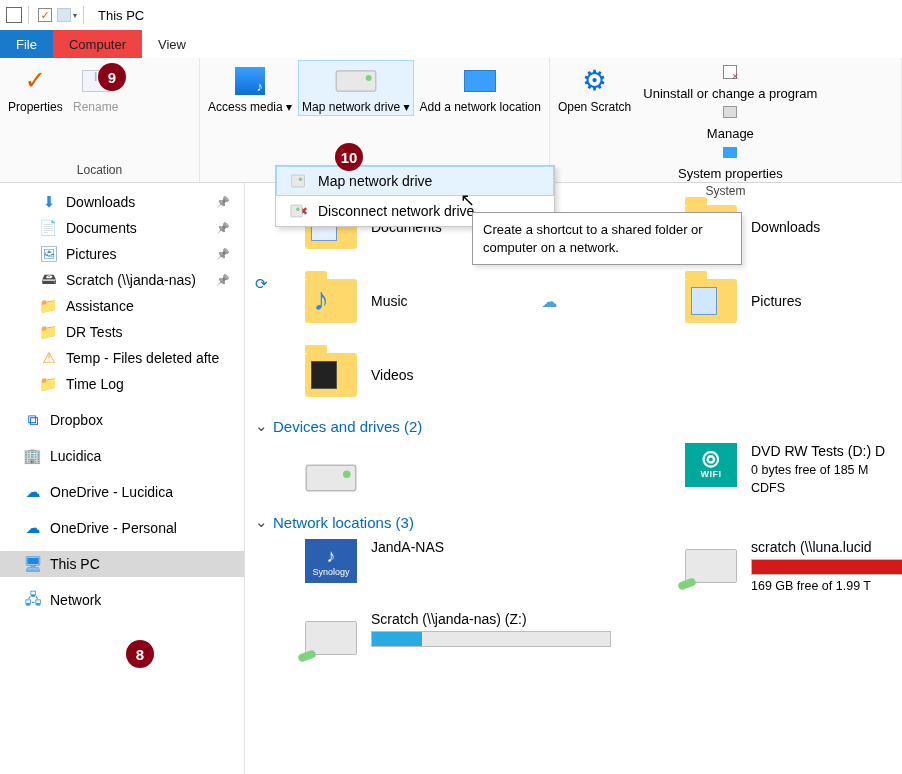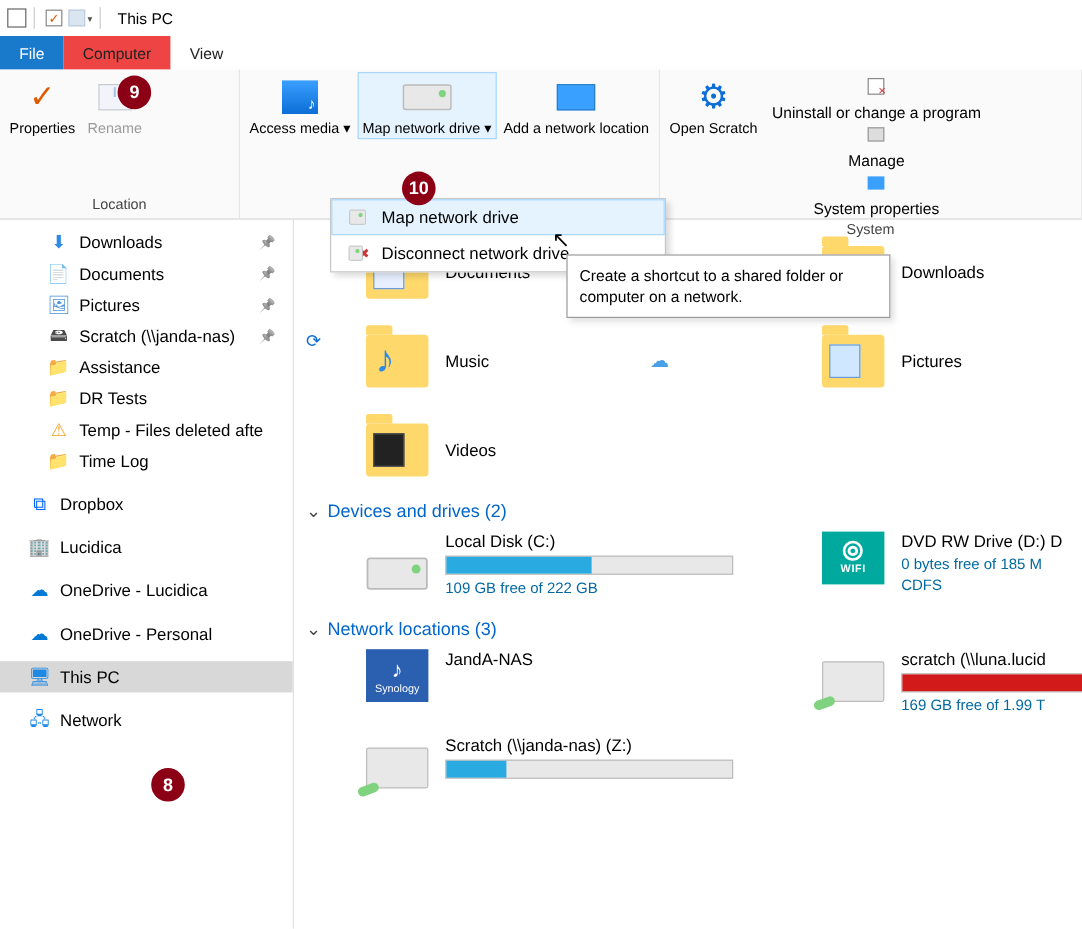--- a/index.html
+++ b/index.html
@@ -69,21 +69,21 @@
   .big-folder::before { content:""; position:absolute; top:-8px; left:0; width:22px;height:8px; background:#ffd86b; border-radius:2px 2px 0 0;}
   .overlay { position:absolute; left:6px; top:8px; width:26px;height:28px; background:#fff; border:1px solid #8bb; }
   .cloud { color:#49a0e8; font-size:16px; margin-left:18px;}
   .drive-row { display:grid; grid-template-columns: 380px 1fr; column-gap:0; margin-left:50px; margin-bottom:18px;}
   .drive-cell { display:flex; gap:14px; align-items:flex-start; font-size:14px;}
   .drive-icn { width:52px;height:44px; display:flex; align-items:flex-end; justify-content:center;}
   .drive-body { display:flex; flex-direction:column; gap:4px;}
   .bar { width:240px; height:16px; border:1px solid #bcbcbc; background:#e8e8e8; position:relative;}
   .bar-fill { position:absolute; left:0; top:0; bottom:0; background:#29abe2;}
   .bar-fill.red { background:#d21a1a;}
-  .sub { color:#0369a1; font-size:12.5px;}
+  .sub { color:#000000; font-size:12.5px;}
 
   
   .dropdown {
     position:absolute; z-index:100;
     left:275px; top:165px; width:280px;
     background:#fff; border:1px solid #c8c8c8;
     box-shadow: 3px 3px 5px rgba(0,0,0,.15);
     font-size:14px;
   }
   .dd-item { display:flex; align-items:center; gap:10px; padding:7px 12px;}
@@ -333,35 +333,28 @@
 
     <div class="section-head">
       <span class="chev">⌄</span>
       <span>Devices and drives (2)</span>
     </div>
     <div class="drive-row">
       <div class="drive-cell">
         <div class="drive-icn">
             <div class="ic-drive" style="transform:scale(1.5)"></div>
           </div>
-        <div class="drive-body">
-          <span>Local Disk (C:)</span>
-          <div class="bar">
-              <div class="bar-fill" style="width:51%"></div>
-            </div>
-          <span class="sub">109 GB free of 222 GB</span>
-        </div>
       </div>
       <div class="drive-cell">
         <div class="wifi-icn">
             <div class="wifi-rings">⦾</div>
             <div>WIFI</div>
           </div>
         <div class="drive-body">
-          <span>DVD RW Drive (D:) D</span>
+          <span>DVD RW Tests (D:) D</span>
           <span class="sub">0 bytes free of 185 M</span>
           <span class="sub">CDFS</span>
         </div>
       </div>
     </div>
 
     <div class="section-head">
       <span class="chev">⌄</span>
       <span>Network locations (3)</span>
     </div>

